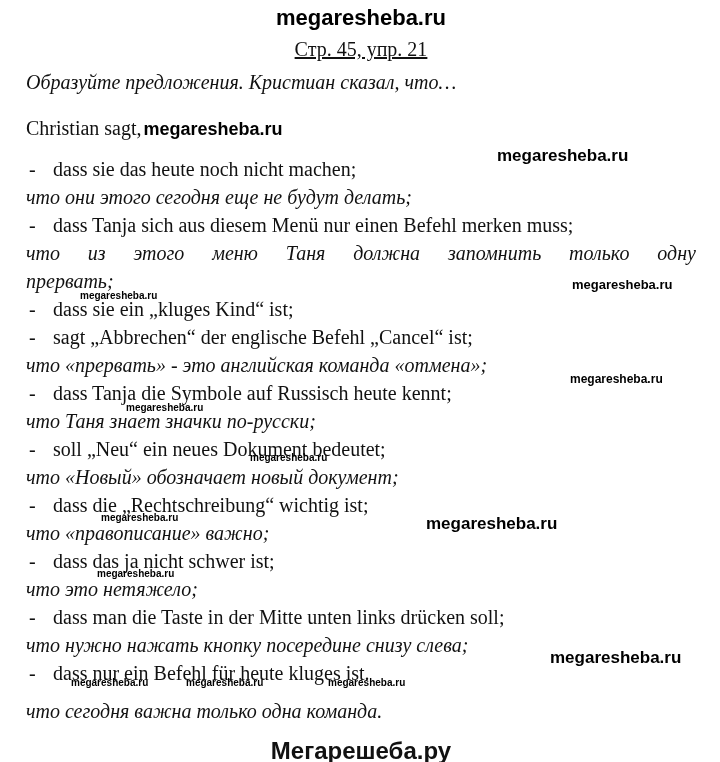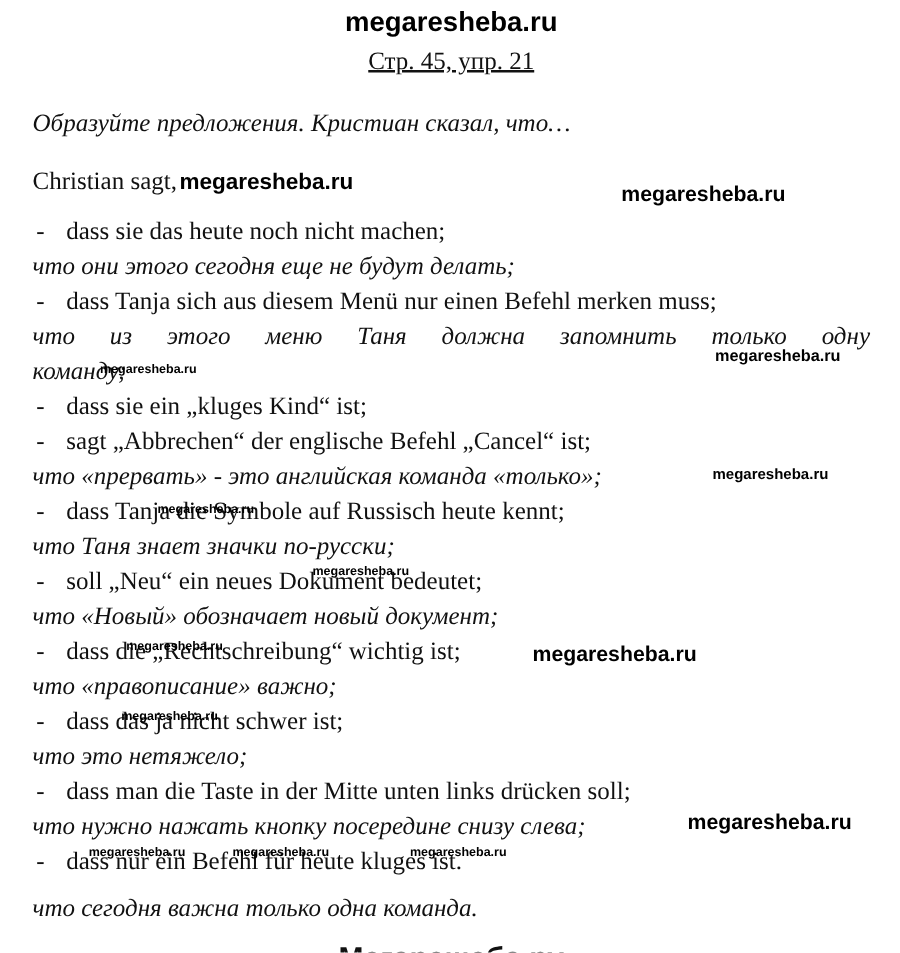--- a/index.html
+++ b/index.html
@@ -27,21 +27,21 @@
     font-size: 20px;
     line-height: 26px;
     margin-top: 4px;
   }
   .exercise-title .underline { text-decoration: underline; }
 
   .instruction {
     font-style: italic;
     font-size: 20px;
     line-height: 27px;
-    margin-top: 24px;
+    margin-top: 7px;
   }
   .intro-line {
     font-size: 20px;
     line-height: 27px;
     margin-top: 19px;
     white-space: nowrap;
   }
 
   .content { margin-top: 12px; }
   .de-line {
@@ -115,30 +115,30 @@
 
     <div class="de-line">
       <span class="dash">-</span><span>dass sie das heute noch nicht machen;</span>
     </div>
     <div class="ru-line">что они этого сегодня еще не будут делать;</div>
 
     <div class="de-line">
       <span class="dash">-</span><span>dass Tanja sich aus diesem Menü nur einen Befehl merken muss;</span>
     </div>
     <div class="ru-line justify-full">что из этого меню Таня должна запомнить только одну</div>
-    <div class="ru-line">команду;</div>
+    <div class="ru-line">прервать;</div>
 
     <div class="de-line">
       <span class="dash">-</span><span>dass sie ein „kluges Kind“ ist;</span>
     </div>
 
     <div class="de-line">
       <span class="dash">-</span><span>sagt „Abbrechen“ der englische Befehl „Cancel“ ist;</span>
     </div>
-    <div class="ru-line">что «прервать» - это английская команда «только»;</div>
+    <div class="ru-line">что «прервать» - это английская команда «отмена»;</div>
 
     <div class="de-line">
       <span class="dash">-</span><span>dass Tanja die Symbole auf  Russisch heute kennt;</span>
     </div>
     <div class="ru-line">что Таня знает значки по-русски;</div>
 
     <div class="de-line">
       <span class="dash">-</span><span>soll „Neu“ ein neues Dokument bedeutet;</span>
     </div>
     <div class="ru-line">что «Новый» обозначает новый документ;</div>

